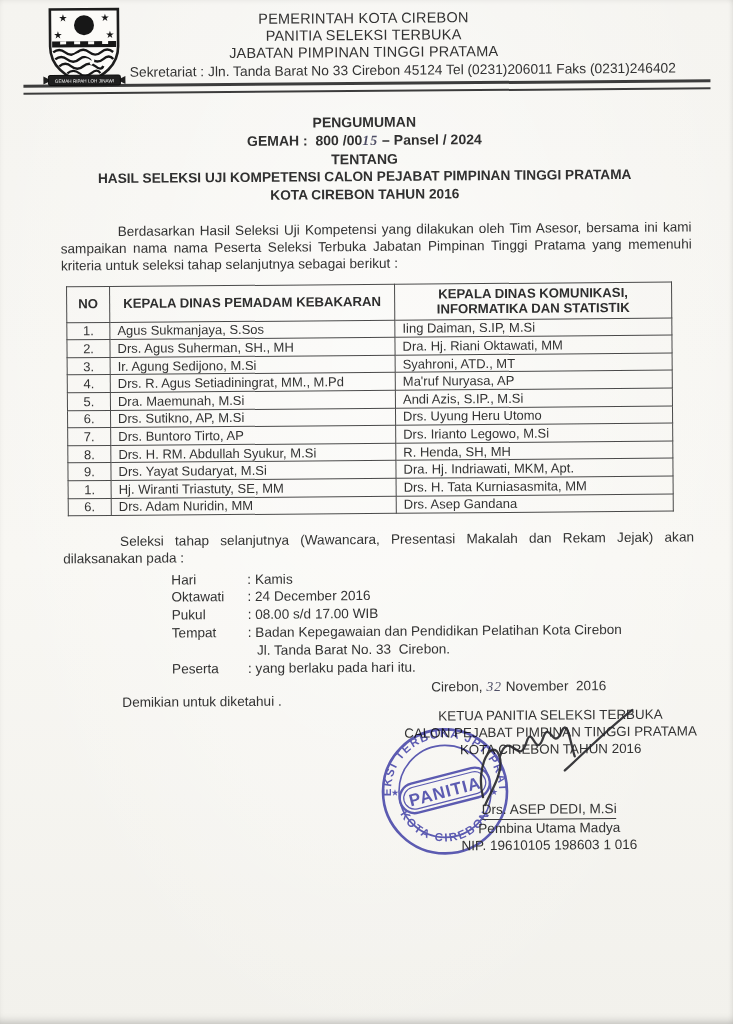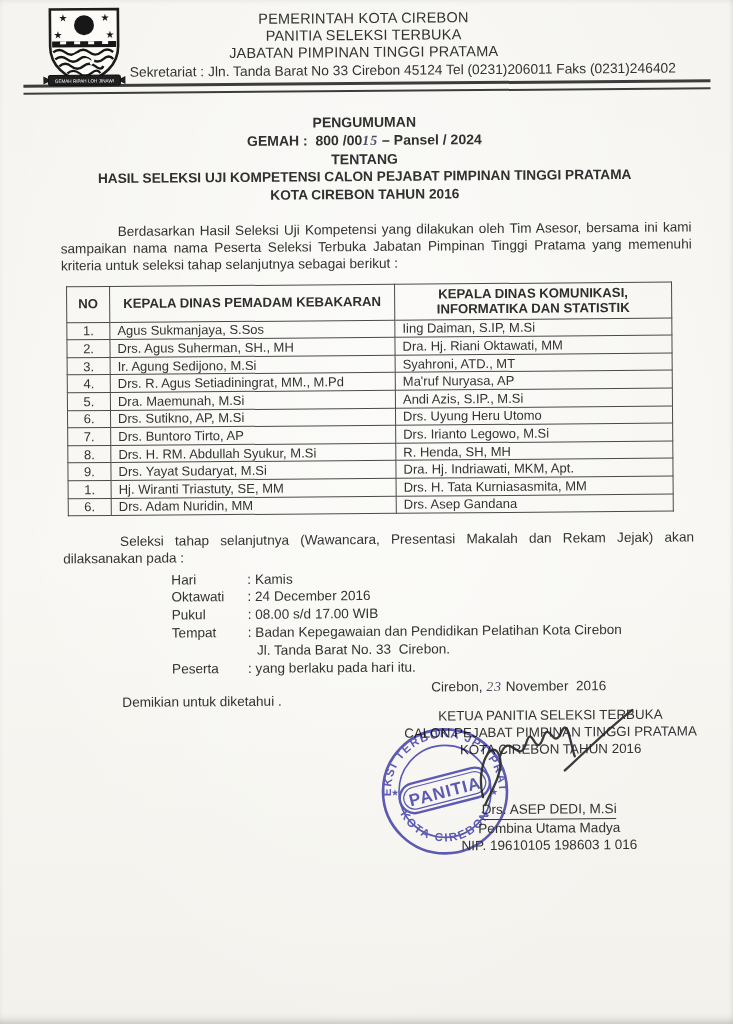--- a/index.html
+++ b/index.html
@@ -183,21 +183,21 @@
         <div><span class="sch-label">Oktawati</span><span class="u-pre">: 24 December 2016</span></div>
         <div><span class="sch-label">Pukul</span><span class="u-pre">: 08.00 s/d 17.00 WIB</span></div>
         <div><span class="sch-label">Tempat</span><span class="u-pre">: Badan Kepegawaian dan Pendidikan Pelatihan Kota Cirebon</span></div>
         <div><span class="sch-label"></span><span class="u-pre sch-cont">Jl. Tanda Barat No. 33  Cirebon.</span></div>
         <div><span class="sch-label">Peserta</span><span class="u-pre">: yang berlaku pada hari itu.</span></div>
       </div>
 
   <div class="closing">Demikian untuk diketahui .</div>
 
   <div class="sigblock">
-    <div class="date-line"><span>Cirebon, </span><span class="hand">23</span><span> November  2016</span></div>
+    <div class="date-line"><span>Cirebon, </span><span class="hand">32</span><span> November  2016</span></div>
     <div class="ketua">
       <div>KETUA PANITIA SELEKSI TERBUKA</div>
       <div>CALON PEJABAT PIMPINAN TINGGI PRATAMA</div>
       <div>KOTA CIREBON TAHUN 2016</div>
     </div>
 
     <svg class="stamp" width="152" height="152" viewBox="0 0 152 152">
       <g stroke="#4645a8" fill="none">
         <circle cx="76" cy="76" r="62" stroke-width="2.6"></circle>
         <circle cx="76" cy="76" r="46" stroke-width="1.6"></circle>

